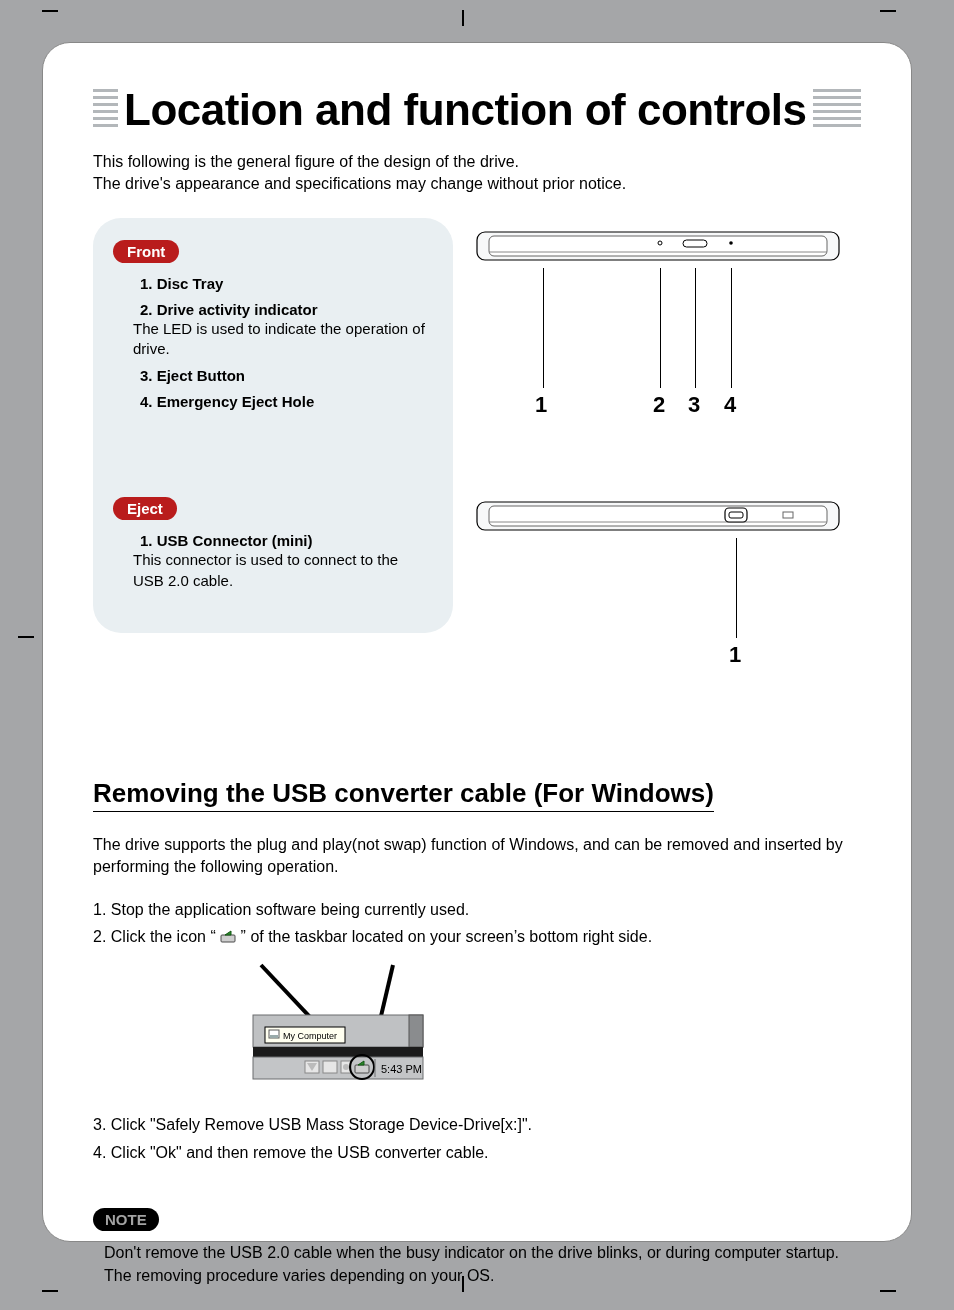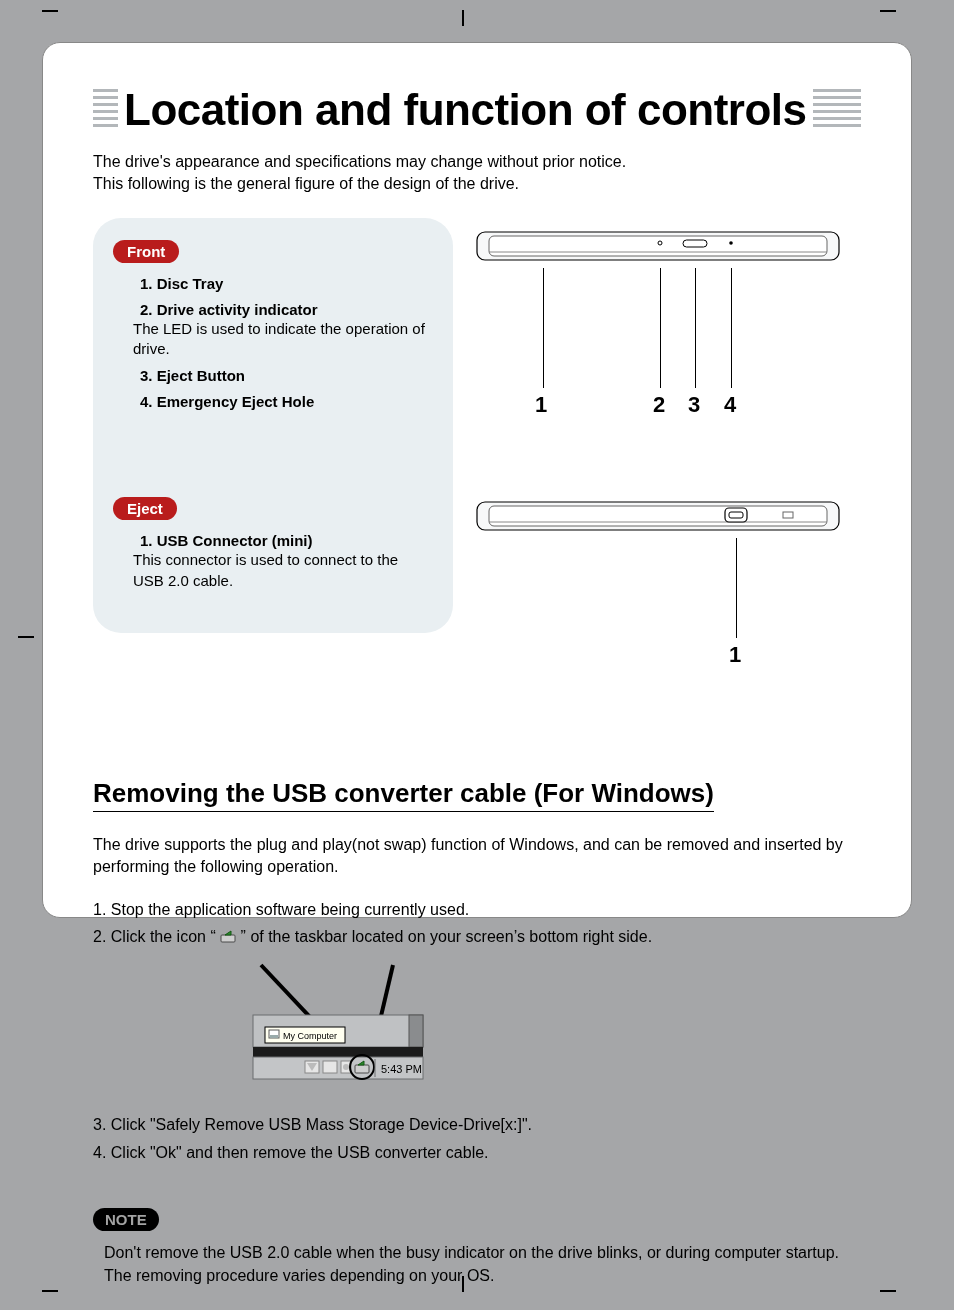--- a/index.html
+++ b/index.html
@@ -19,24 +19,24 @@
   .crop-tr { top:10px; right:58px; width:16px; height:2px; }
   .crop-bl { bottom:18px; left:42px; width:16px; height:2px; }
   .crop-br { bottom:18px; right:58px; width:16px; height:2px; }
   .crop-tm { top:10px; left:462px;  width:2px; height:16px; }
   .crop-bm { bottom:18px; left:462px; width:2px; height:16px; }
   .crop-ml { top:636px; left:18px;  width:16px; height:2px; }
 
   .page {
     position: absolute;
     top: 42px; left: 42px;
-    width: 870px; height: 876px;
+    width: 870px; height: 1200px;
     background: #fff;
     border: 1px solid #888;
-    border-radius: 18px;
+    border-radius: 28px;
     padding: 30px 50px 30px 50px;
   }
 
   .title-wrap {
     position: relative;
     margin: 12px 0 16px 0;
   }
   .title-stripes {
     position:absolute;
     top:4px; left:0; right:0;
@@ -152,22 +152,22 @@
 <div class="crop-ml"></div>
 
 <div class="page">
 
   <div class="title-wrap">
     <div class="title-stripes"></div>
     <span class="title-text">Location and function of controls</span>
   </div>
 
   <div class="intro">
+    <div>This following is the general figure of the design of the drive.</div>
     <div>The drive's appearance and specifications may change without prior notice.</div>
-    <div>This following is the general figure of the design of the drive.</div>
   </div>
 
   <div class="panel-row">
     <div class="left-panel">
       <span class="pill">Front</span>
 
       <div class="item">
         <span class="item-title"><span>1.</span> <span>Disc Tray</span></span>
       </div>
       <div class="item">

